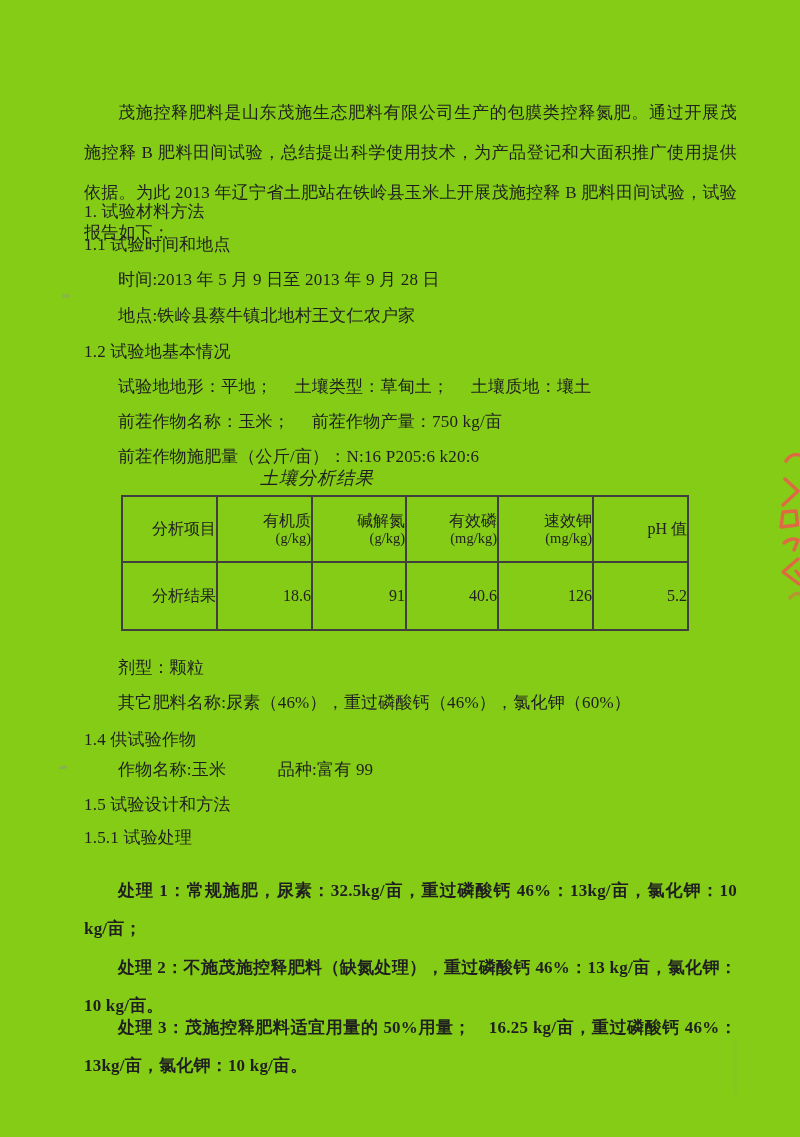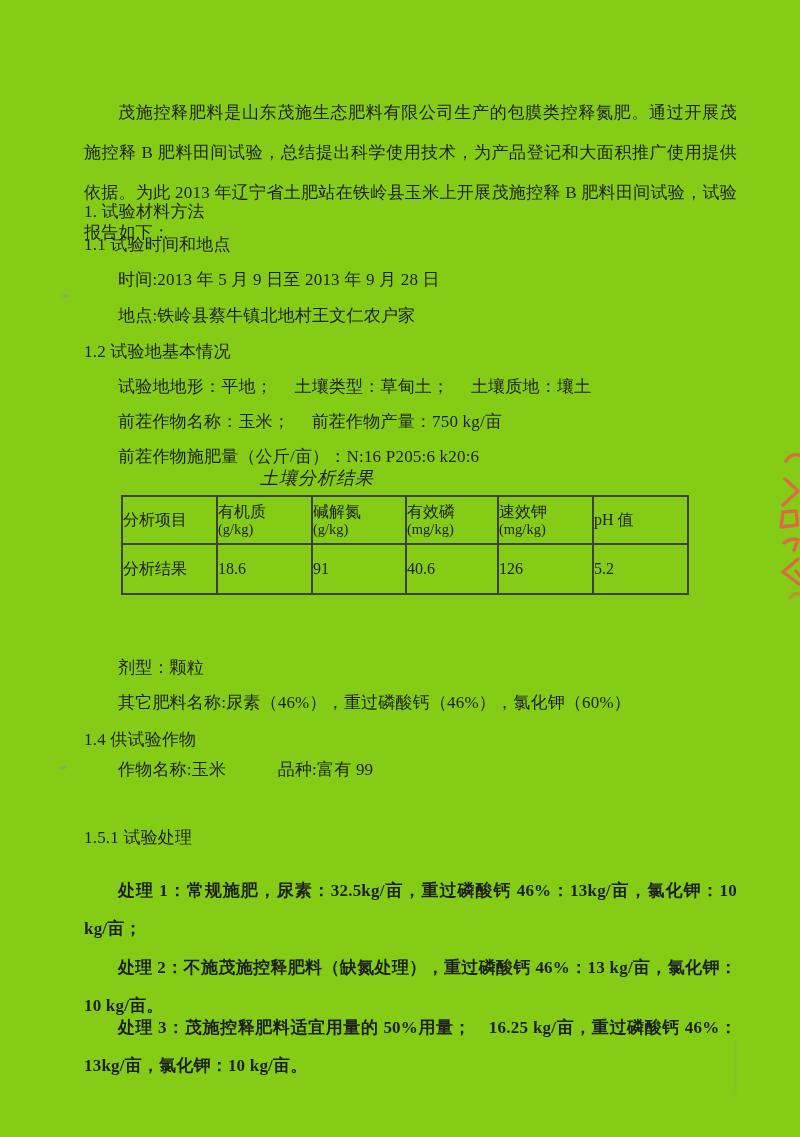--- a/index.html
+++ b/index.html
@@ -9,21 +9,21 @@
   .line{position:absolute;left:84px;width:656px;font-size:17px;line-height:27px;
         white-space:nowrap;letter-spacing:.2px;}
   .indent{padding-left:34px;}
   .para{position:absolute;left:84px;width:653px;font-size:17px;text-align:justify;
         text-indent:34px;letter-spacing:.2px;white-space:normal;}
   .intro{line-height:40px;}
   .treat{line-height:37.5px;font-weight:bold;}
   .tbl-title{position:absolute;left:260px;top:466px;font-size:18px;letter-spacing:1px;font-style:italic;}
   table.soil{position:absolute;left:121px;top:495px;width:566px;border-collapse:collapse;
              table-layout:fixed;font-size:16px;color:#222;}
-  table.soil td{border:2px solid #3f3f3f;text-align:left;vertical-align:middle;padding:5px 0;}
+  table.soil td{border:2px solid #3f3f3f;text-align:right;vertical-align:middle;padding:14px 0;}
   table.soil tr.hd td{height:36px;}
   table.soil tr.dt td{height:38px;}
   .nm{display:block;line-height:18px;font-size:16px;}
   .un{display:block;line-height:16px;font-size:14.5px;}
   .redmarks{position:absolute;left:753px;top:440px;width:47px;height:170px;}
   .smudge{position:absolute;background:#8d939c;border-radius:2px;}
 </style>
 </head>
 <body>
 
@@ -97,20 +97,21 @@
 
 
   <div class="line indent" style="top:654px">剂型：颗粒</div>
 
   <div class="line indent" style="top:689px">其它肥料名称:尿素（46%），重过磷酸钙（46%），氯化钾（60%）</div>
 
   <div class="line" style="top:726px">1.4 供试验作物</div>
 
   <div class="line indent" style="top:756px">作物名称:玉米　　　品种:富有 99</div>
 
+  <div class="line" style="top:791px">1.5 试验设计和方法</div>
 
   <div class="line" style="top:824px">1.5.1 试验处理</div>
 
   <p class="para treat" style="top:855px">处理 1：常规施肥，尿素：32.5kg/亩，重过磷酸钙 46%：13kg/亩，氯化钾：10 kg/亩；</p>
 
   <p class="para treat" style="top:932px">处理 2：不施茂施控释肥料（缺氮处理），重过磷酸钙 46%：13 kg/亩，氯化钾：10 kg/亩。</p>
 
   <p class="para treat" style="top:992px">处理 3：茂施控释肥料适宜用量的 50%用量；　16.25 kg/亩，重过磷酸钙 46%：13kg/亩，氯化钾：10 kg/亩。</p>
 
   <svg class="redmarks" viewBox="0 0 47 170">

